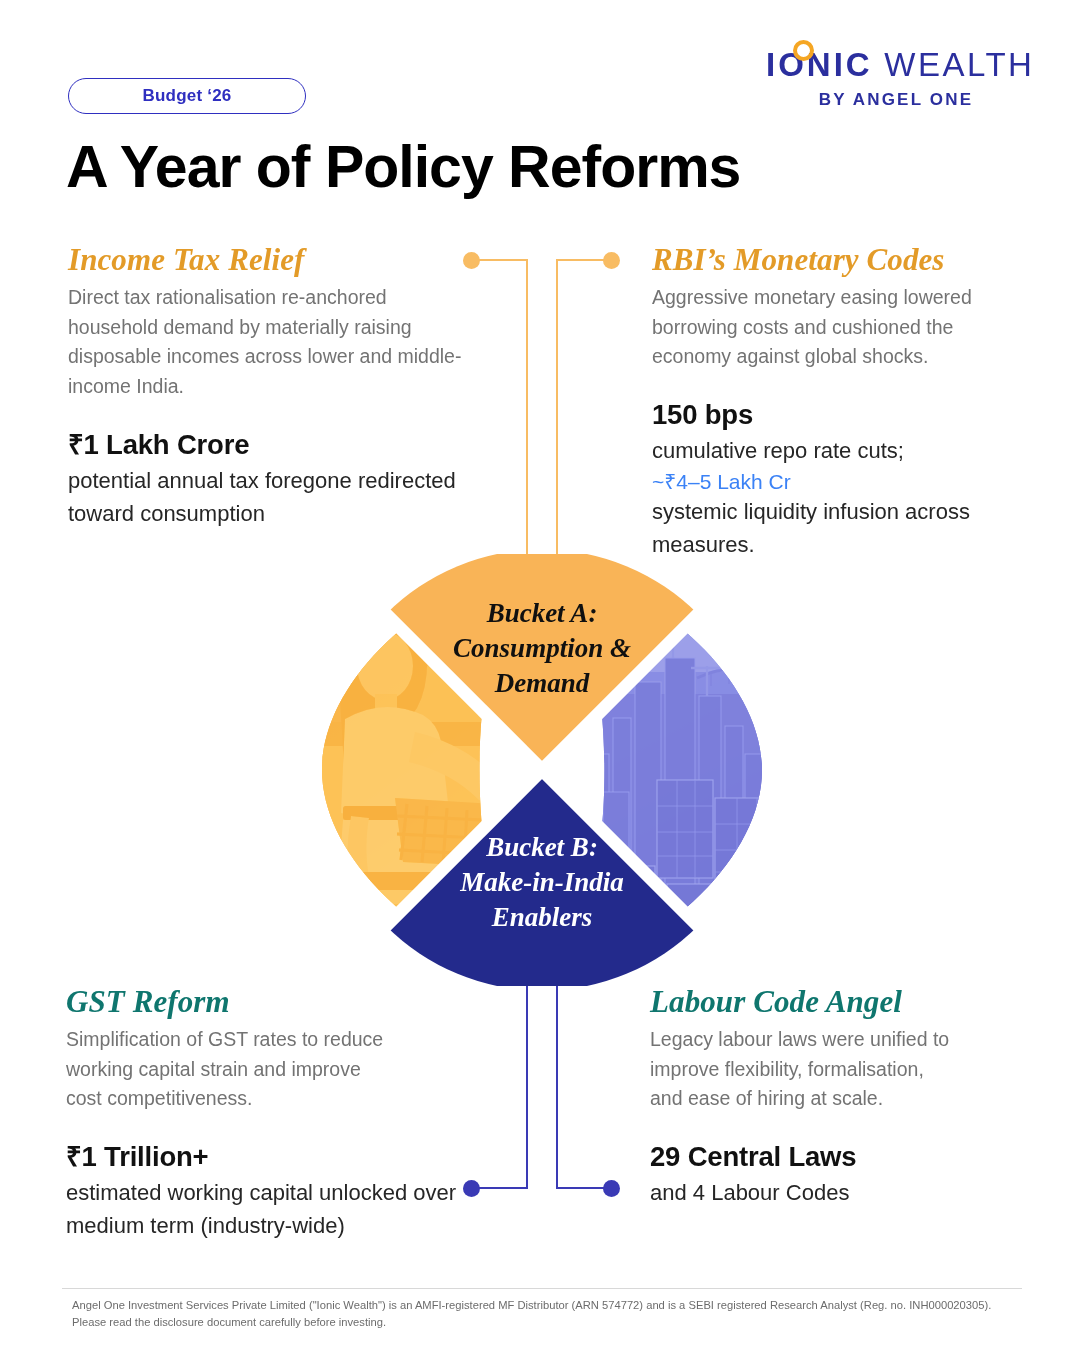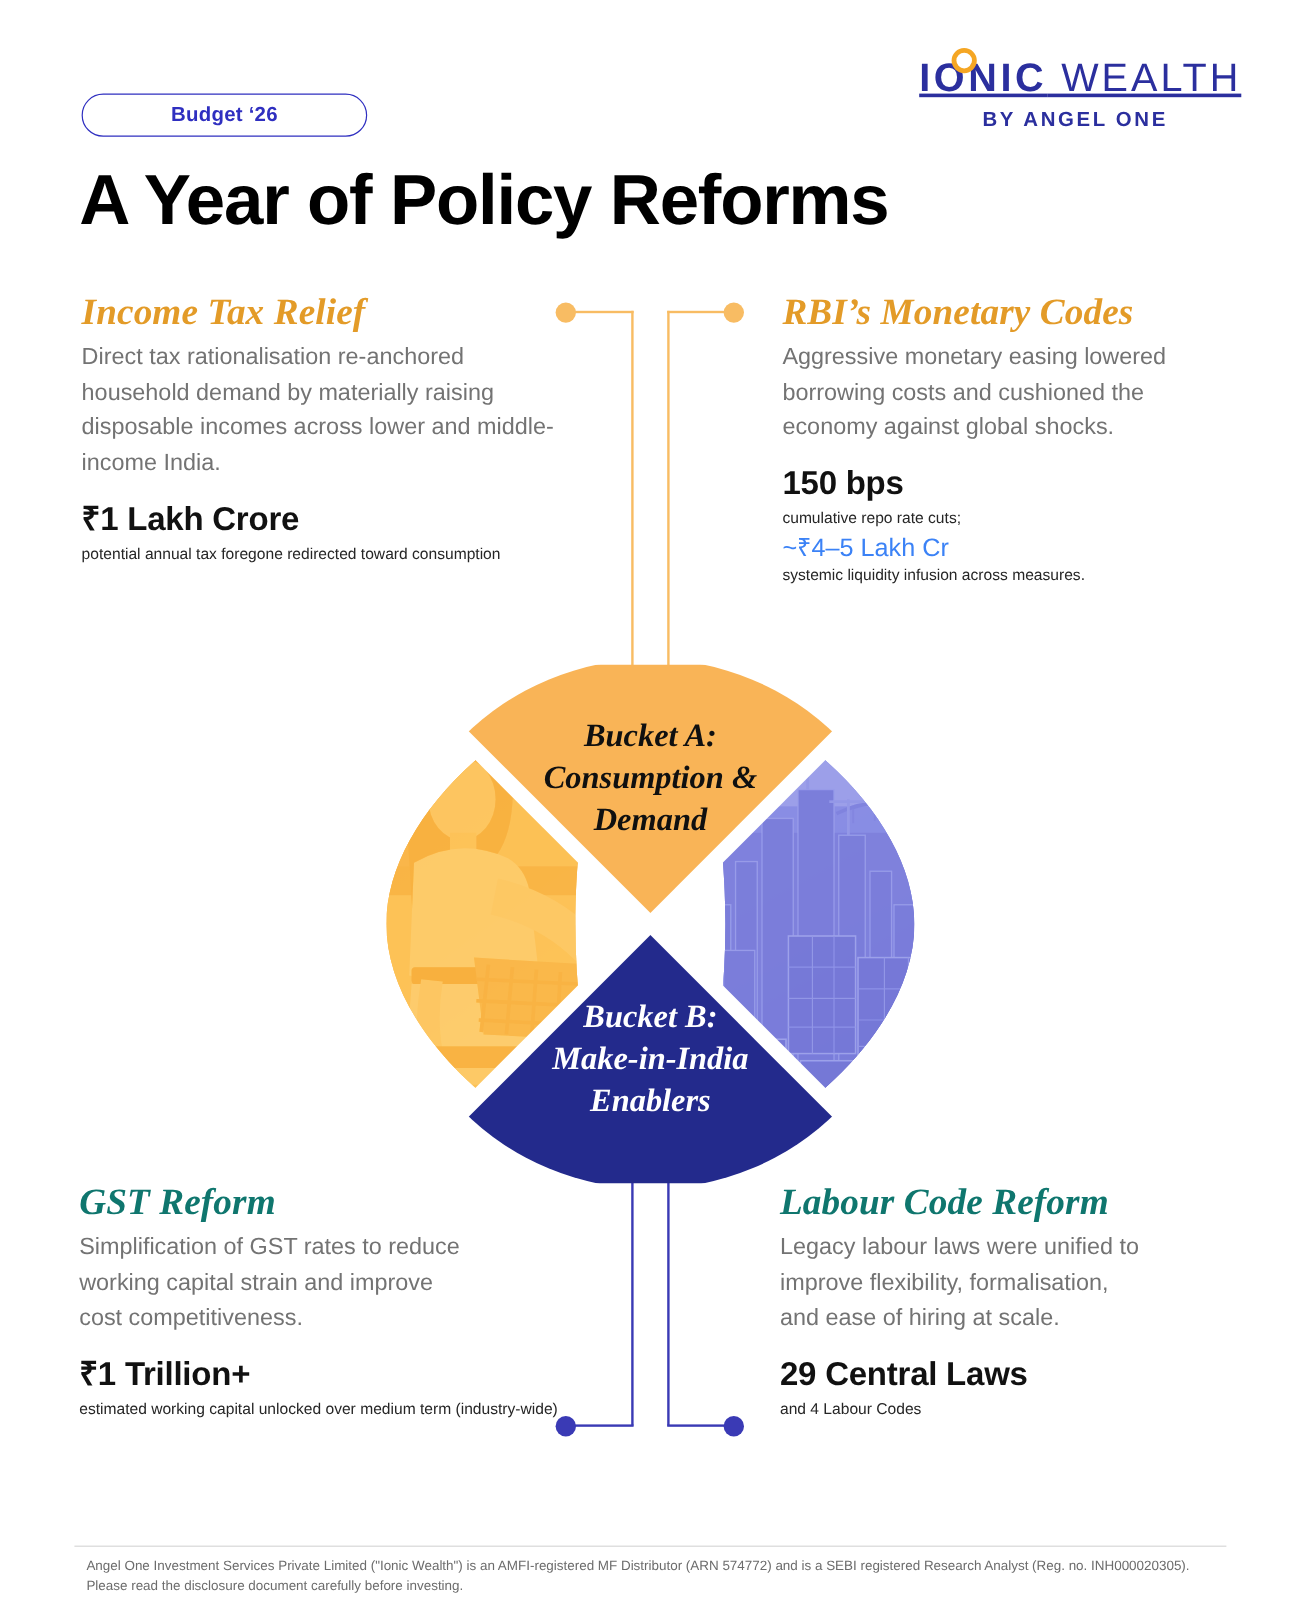--- a/index.html
+++ b/index.html
@@ -47,21 +47,20 @@
     width: 260px;
   }
   .logo-main {
     position: relative;
     font-size: 33px;
     letter-spacing: 2px;
     line-height: 1;
     color: #2b2f9e;
     white-space: nowrap;
     display: inline-block;
-    text-decoration: underline;
   }
   .logo-ionic { font-weight: 700; letter-spacing: 3px; }
   .logo-wealth { font-weight: 400; letter-spacing: 2.5px; }
   .logo-ring {
     position: absolute;
     left: 27px;
     top: -8px;
     width: 21px;
     height: 21px;
     border: 4.5px solid #f5a623;
@@ -100,30 +99,30 @@
     line-height: 1.1;
   }
   .block h2.orange { color: #e39b28; }
   .block h2.blue   { color: #0f766e; }
   .block .desc {
     font-size: 19.5px;
     line-height: 1.52;
     color: #737373;
   }
   .block .stat {
-    margin-top: 14px;
+    margin-top: 26px;
     font-size: 27.5px;
     font-weight: 700;
     color: #111111;
     letter-spacing: -.2px;
     line-height: 1.2;
   }
   .block .stat-sub {
     margin-top: 3px;
-    font-size: 13px;
+    font-size: 22px;
     line-height: 1.5;
     color: #262626;
   }
   .block .stat-inline {
     font-size: 21px;
     font-weight: 400;
     color: #3b82f6;
   }
 
   #block-tl { left: 68px;  top: 243px; width: 400px; }
@@ -228,21 +227,21 @@
 </div>
 
 <div class="block" id="block-bl">
   <h2 class="blue">GST Reform</h2>
   <div class="desc" style="width:330px">Simplification of GST rates to reduce working capital strain and improve cost competitiveness.</div>
   <div class="stat">₹1 Trillion+</div>
   <div class="stat-sub">estimated working capital unlocked over medium term (industry-wide)</div>
 </div>
 
 <div class="block" id="block-br">
-  <h2 class="blue">Labour Code Reform</h2>
+  <h2 class="blue">Labour Code Angel</h2>
   <div class="desc" style="width:300px">Legacy labour laws were unified to improve flexibility, formalisation, and ease of hiring at scale.</div>
   <div class="stat">29 Central Laws</div>
   <div class="stat-sub">and 4 Labour Codes</div>
 </div>
 
 <svg id="wheel" viewBox="0 0 550 432">
   <defs>
 
     <clipPath id="clipLeft">
       <path d="M275,0 A275,216 0 0,0 275,432 A275,216 0 0,0 275,0 Z"></path>

